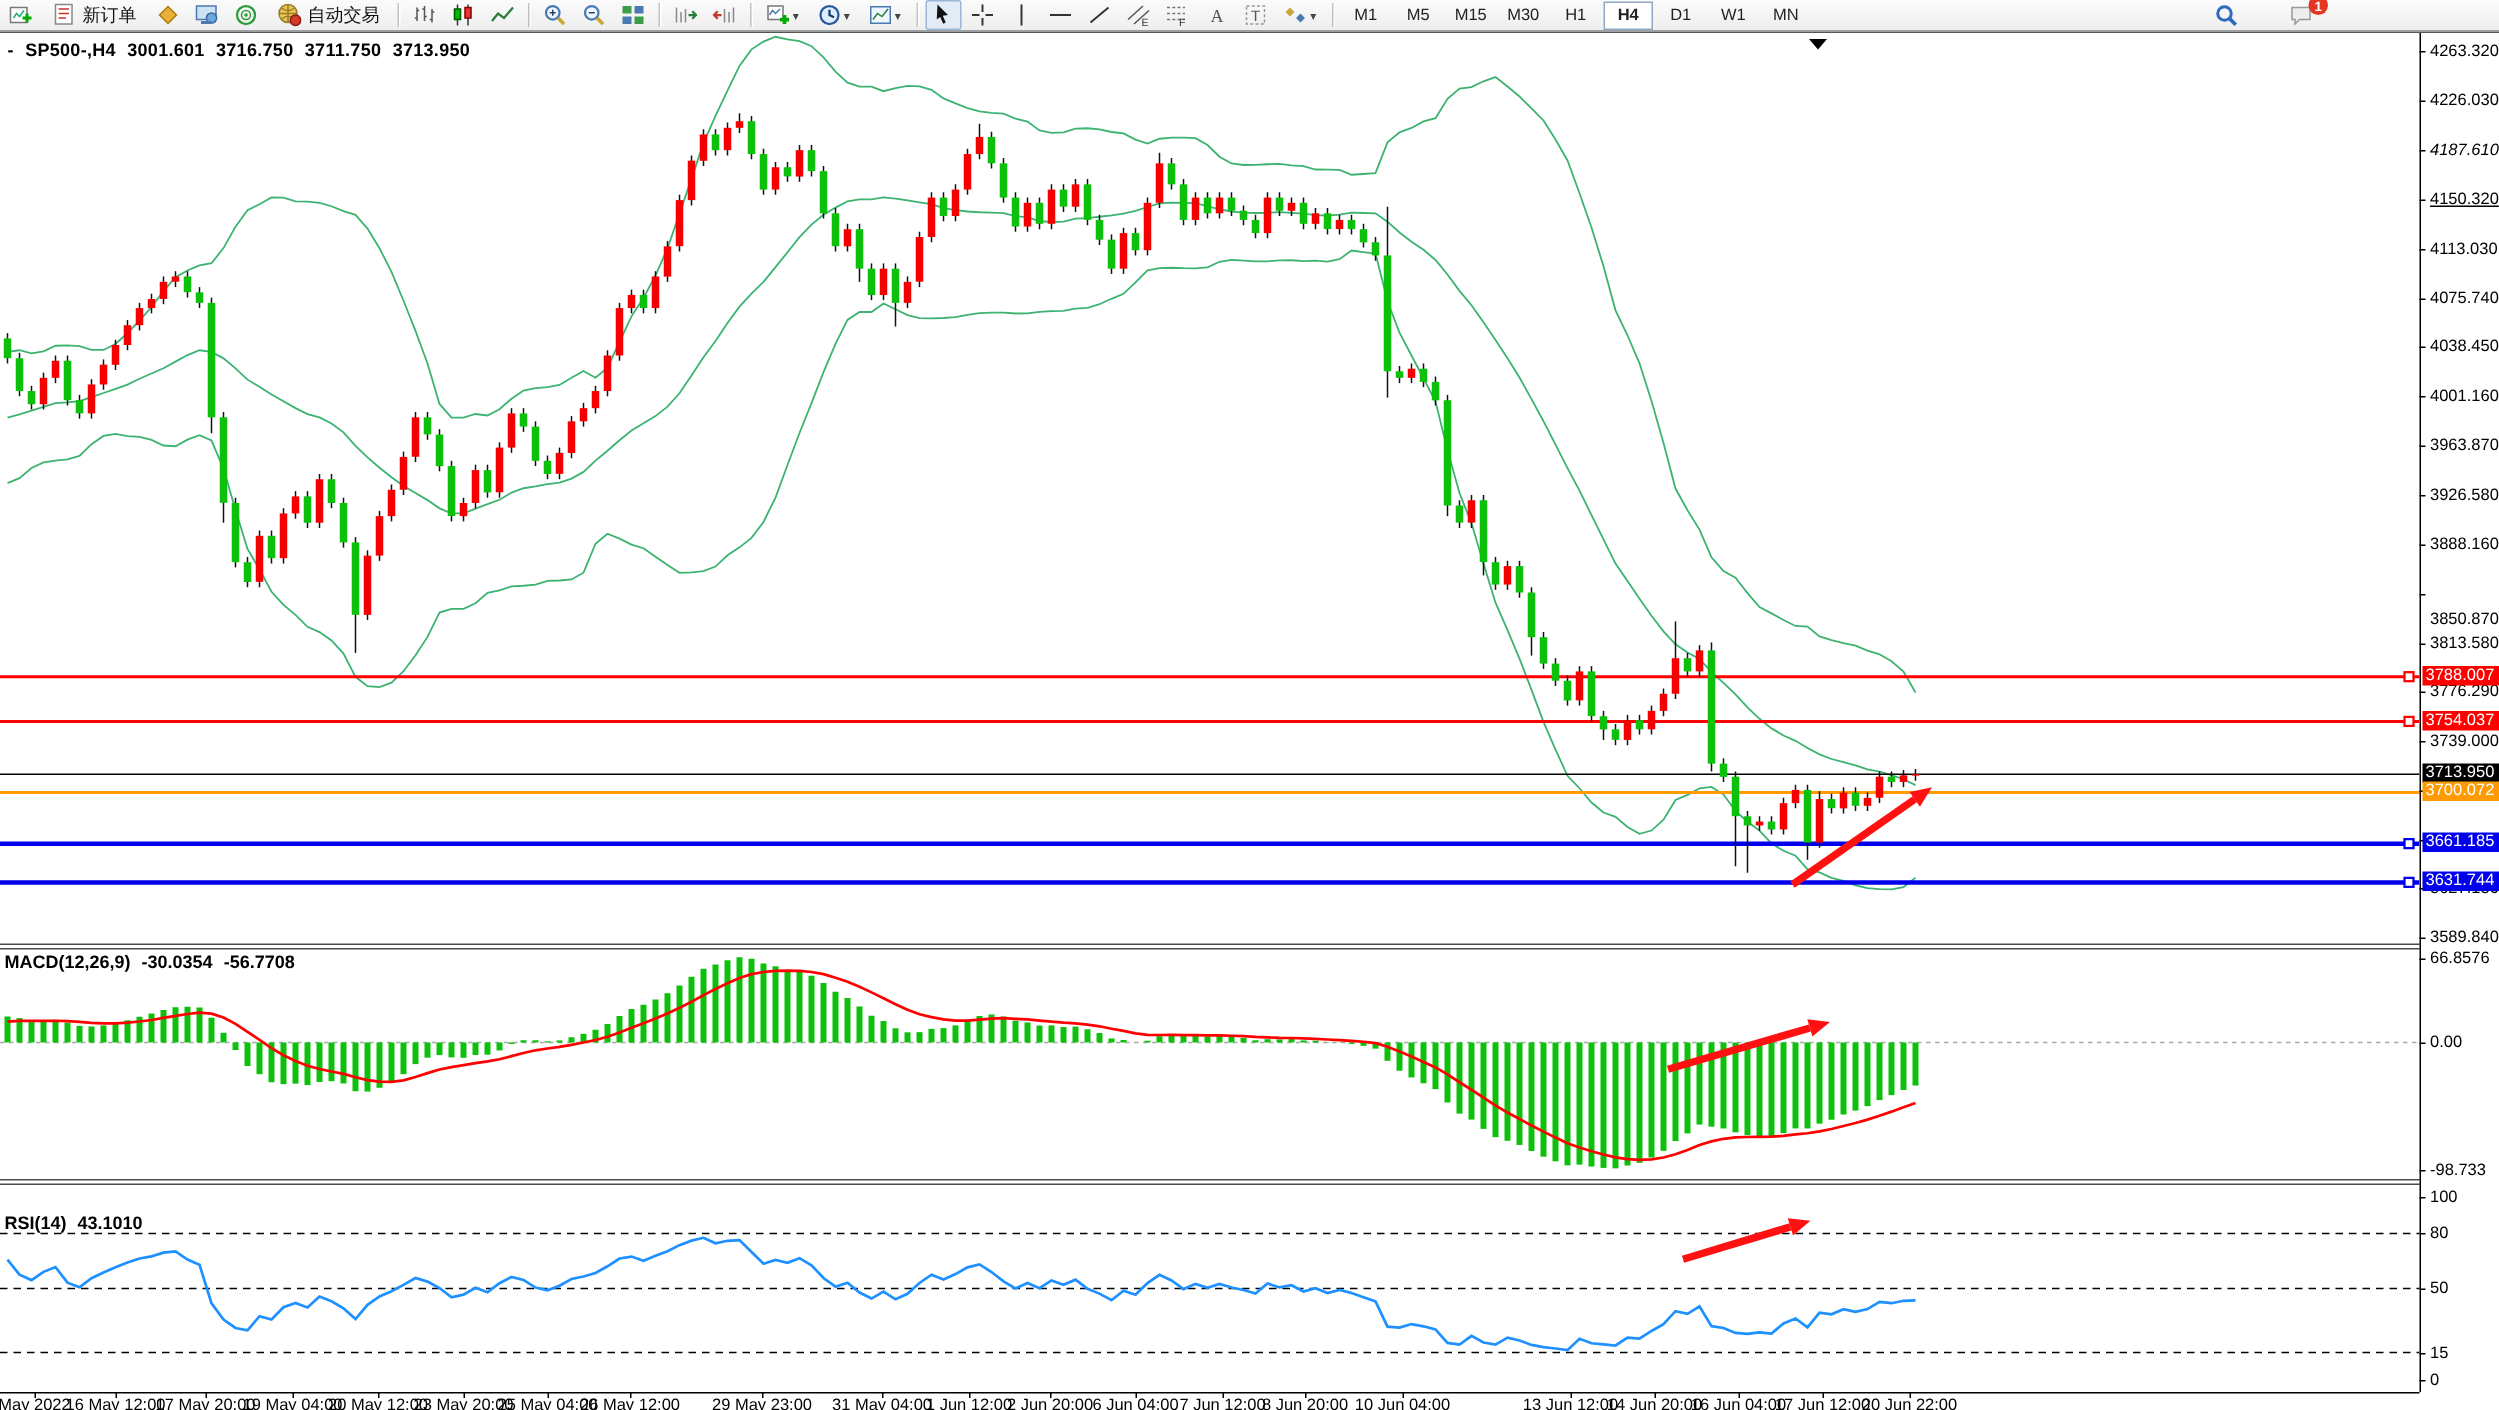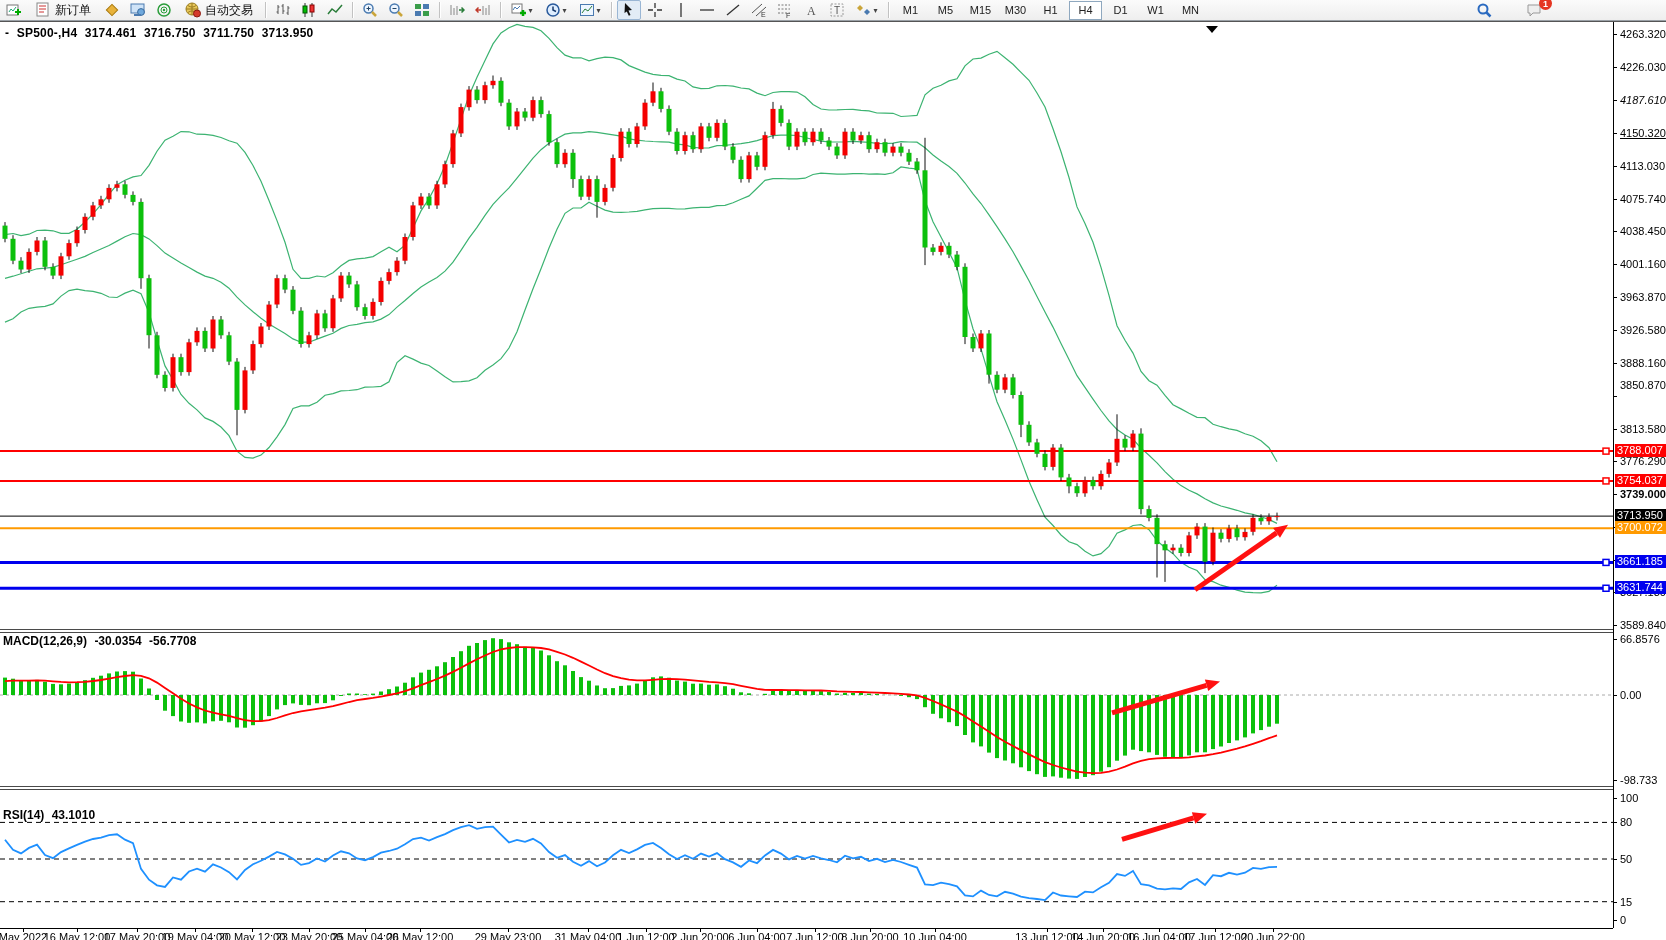--- a/index.html
+++ b/index.html
@@ -8,21 +8,21 @@
   
   #toolbar{position:absolute;left:0;top:0;width:1666px;height:21px;background:linear-gradient(#fbfbfb,#eeeeee);
     border-bottom:1px solid #9aa0a6;display:flex;align-items:center;gap:2px;padding:0 2px;box-sizing:border-box;}
   .tb-icon{width:22px;height:18px;display:flex;align-items:center;justify-content:center;border:1px solid transparent;border-radius:2px;}
   .tb-icon.active{background:#e2ecf6;border-color:#9ab6d4;}
   .tb-btn{display:flex;align-items:center;gap:4px;padding:0 6px;height:18px;font-size:12px;color:#111;border:1px solid transparent;border-radius:2px;}
   .tb-sep{width:1px;height:16px;background:#c2c2c2;margin:0 3px;box-shadow:1px 0 0 #fff;}
   .tb-dd{font-size:8px;color:#444;margin-left:1px;}
   .tf-btn{min-width:25px;padding:0 3px;height:17px;display:flex;align-items:center;justify-content:center;
     font-size:11px;color:#222;border:1px solid transparent;}
-  .tf-btn.active{background:#fff;border:1px solid #8fa8bf;}
+  .tf-btn.active{background:#fff;border:1px solid #8fa8bf;font-weight:bold;}
   #tb-right{margin-left:auto;margin-right:118px;display:flex;align-items:center;gap:26px;}
   .badge{position:absolute;top:-4px;right:-7px;background:#e53622;color:#fff;border-radius:50%;width:13px;height:13px;
     font-size:9px;display:flex;align-items:center;justify-content:center;font-weight:bold;}
   
   #chartwin{position:absolute;left:0;top:21px;width:1666px;height:919px;background:#fff;border-top:1px solid #555;}
   .pane-svg{position:absolute;left:0;}
   .sep{position:absolute;left:0;width:1613px;height:2px;border-top:1px solid #4a4a4a;border-bottom:1px solid #4a4a4a;background:#fff;box-sizing:content-box;}
   #vaxis{position:absolute;top:0;left:1613px;width:1px;height:906px;background:#000;}
   #haxis{position:absolute;top:906px;left:0;width:1613px;height:1px;background:#000;}
   .axis-label{position:absolute;left:1620px;font-size:11px;color:#000;white-space:nowrap;transform:translateY(-6px);}
@@ -243,21 +243,21 @@
           </svg>
           <div class="badge">1</div>
         </div>
       </div>
     </div>
 
   <div id="chartwin">
     <div id="title">
       <span>-</span>
       <span>SP500-,H4</span>
-      <span>3174.461</span>
+      <span>3001.601</span>
       <span>3716.750</span>
       <span>3711.750</span>
       <span>3713.950</span>
     </div>
 
     <svg id="svg-main" class="pane-svg" width="1613" height="606" viewBox="0 0 1613 606" style="top: 1px; position: absolute; left: 0px;">
         <g>
           <path d="M5 211.6 L13 210.5 L21 212.6 L29 211.2 L37 207.5 L45 207.2 L53 207.8 L61 210.3 L69 210.3 L77 206.3 L85 199.0 L93 190.8 L101 181.7 L109 171.1 L117 161.8 L125 157.3 L133 153.9 L141 152.5 L149 142.4 L157 128.2 L165 117.2 L173 113.2 L181 108.6 L189 108.8 L197 111.2 L205 111.4 L213 112.3 L221 114.5 L229 117.7 L237 120.2 L245 129.4 L253 142.5 L261 158.3 L269 177.5 L277 197.6 L285 219.3 L293 246.3 L301 255.4 L309 255.4 L317 253.0 L325 254.0 L333 249.8 L341 242.8 L349 237.4 L357 235.8 L365 235.1 L373 233.6 L381 228.8 L389 224.3 L397 228.8 L405 222.1 L413 204.9 L421 187.9 L429 175.6 L437 160.7 L445 142.5 L453 119.6 L461 96.1 L469 72.4 L477 54.2 L485 37.4 L493 20.9 L501 9.9 L509 4.7 L517 1.5 L525 3.3 L533 4.4 L541 7.8 L549 15.3 L557 24.7 L565 32.1 L573 34.8 L581 34.8 L589 37.8 L597 35.7 L605 34.2 L613 34.6 L621 36.9 L629 42.6 L637 45.9 L645 49.1 L653 51.3 L661 52.3 L669 52.7 L677 56.1 L685 58.0 L693 63.9 L701 65.6 L709 65.3 L717 62.8 L725 62.5 L733 63.2 L741 65.0 L749 65.9 L757 70.1 L765 72.7 L773 69.5 L781 68.7 L789 68.7 L797 69.1 L805 73.7 L813 81.5 L821 86.0 L829 87.0 L837 86.9 L845 86.5 L853 86.3 L861 87.3 L869 87.8 L877 90.0 L885 90.1 L893 90.3 L901 93.5 L909 93.0 L917 92.4 L925 71.9 L933 65.2 L941 62.3 L949 57.9 L957 55.8 L965 42.9 L973 36.0 L981 35.1 L989 31.2 L997 28.4 L1005 34.7 L1013 41.3 L1021 49.3 L1029 57.3 L1037 70.0 L1045 84.0 L1053 105.8 L1061 128.7 L1069 154.5 L1077 183.9 L1085 200.5 L1093 219.2 L1101 244.3 L1109 272.4 L1117 302.7 L1125 317.2 L1133 330.1 L1141 348.5 L1149 357.7 L1157 362.2 L1165 372.4 L1173 381.7 L1181 385.9 L1189 390.3 L1197 394.3 L1205 394.7 L1213 401.3 L1221 403.7 L1229 405.8 L1237 407.4 L1245 410.7 L1253 413.2 L1261 417.8 L1269 424.7 L1277 438.7 " fill="none" stroke="#3cb371" stroke-width="1.2"></path>
           <path d="M5 255.4 L13 253.2 L21 250.8 L29 248.3 L37 245.8 L45 245.2 L53 244.4 L61 241.7 L69 239.0 L77 236.2 L85 233.4 L93 229.5 L101 226.0 L109 222.5 L117 218.1 L125 213.7 L133 210.5 L141 211.6 L149 215.9 L157 222.6 L165 230.1 L173 234.9 L181 240.0 L189 244.5 L197 249.1 L205 253.1 L213 255.3 L221 259.3 L229 265.2 L237 274.2 L245 281.9 L253 288.8 L261 295.2 L269 301.0 L277 305.7 L285 310.4 L293 315.9 L301 319.2 L309 319.2 L317 316.1 L325 313.1 L333 310.2 L341 305.4 L349 302.5 L357 301.3 L365 299.7 L373 298.8 L381 296.1 L389 291.6 L397 284.1 L405 277.5 L413 270.5 L421 264.0 L429 259.1 L437 254.4 L445 248.1 L453 239.2 L461 227.4 L469 215.1 L477 204.4 L485 192.3 L493 181.4 L501 172.8 L509 164.9 L517 155.1 L525 145.2 L533 135.1 L541 126.7 L549 120.2 L557 115.4 L565 111.2 L573 109.9 L581 109.9 L589 108.6 L597 109.4 L605 110.6 L613 111.9 L621 113.1 L629 115.8 L637 117.1 L645 118.0 L653 118.5 L661 118.8 L669 119.1 L677 121.1 L685 121.9 L693 124.4 L701 125.0 L709 124.8 L717 122.7 L725 122.4 L733 121.5 L741 120.6 L749 119.4 L757 117.6 L765 115.0 L773 112.6 L781 112.1 L789 112.2 L797 112.5 L805 114.5 L813 116.5 L821 118.1 L829 118.8 L837 119.0 L845 118.9 L853 118.4 L861 118.9 L869 119.4 L877 120.4 L885 120.7 L893 120.1 L901 118.7 L909 119.0 L917 119.2 L925 124.8 L933 132.0 L941 138.1 L949 143.5 L957 150.3 L965 160.0 L973 170.9 L981 180.5 L989 191.9 L997 203.6 L1005 215.9 L1013 228.7 L1021 243.1 L1029 257.8 L1037 273.4 L1045 289.1 L1053 304.1 L1061 320.4 L1069 336.6 L1077 352.7 L1085 364.4 L1093 376.1 L1101 387.5 L1109 397.9 L1117 406.5 L1125 412.0 L1133 416.3 L1141 425.1 L1149 432.2 L1157 439.9 L1165 448.6 L1173 456.2 L1181 462.6 L1189 467.3 L1197 470.9 L1205 475.7 L1213 479.9 L1221 483.0 L1229 485.1 L1237 487.3 L1245 489.9 L1253 491.4 L1261 493.8 L1269 496.5 L1277 500.4 " fill="none" stroke="#3cb371" stroke-width="1.2"></path>
           <path d="M5 299.1 L13 295.8 L21 289.0 L29 285.3 L37 284.1 L45 283.3 L53 280.9 L61 273.1 L69 267.6 L77 266.2 L85 267.7 L93 268.3 L101 270.3 L109 274.0 L117 274.5 L125 270.1 L133 267.1 L141 270.7 L149 289.4 L157 317.0 L165 342.9 L173 356.6 L181 371.5 L189 380.3 L197 386.9 L205 394.9 L213 398.4 L221 404.0 L229 412.7 L237 428.2 L245 434.4 L253 435.1 L261 432.1 L269 424.5 L277 413.8 L285 401.6 L293 385.4 L301 382.9 L309 382.9 L317 379.2 L325 372.2 L333 370.6 L341 367.9 L349 367.5 L357 366.7 L365 364.2 L373 364.0 L381 363.3 L389 358.8 L397 339.5 L405 332.8 L413 336.1 L421 340.1 L429 342.5 L437 348.1 L445 353.7 L453 358.9 L461 358.6 L469 357.8 L477 354.7 L485 347.2 L493 341.9 L501 335.6 L509 325.0 L517 308.7 L525 287.0 L533 265.7 L541 245.7 L549 225.1 L557 206.2 L565 190.3 L573 185.0 L581 185.0 L589 179.3 L597 183.2 L605 187.1 L613 189.1 L621 189.3 L629 189.0 L637 188.4 L645 186.9 L653 185.7 L661 185.4 L669 185.4 L677 186.0 L685 185.9 L693 184.9 L701 184.4 L709 184.3 L717 182.7 L725 182.3 L733 179.8 L741 176.2 L749 172.9 L757 165.2 L765 157.3 L773 155.7 L781 155.5 L789 155.8 L797 155.9 L805 155.2 L813 151.5 L821 150.2 L829 150.7 L837 151.2 L845 151.2 L853 150.6 L861 150.5 L869 151.1 L877 150.8 L885 151.4 L893 149.8 L901 144.0 L909 145.1 L917 146.0 L925 177.7 L933 198.8 L941 214.0 L949 229.2 L957 244.7 L965 277.1 L973 305.7 L981 325.9 L989 352.7 L997 378.8 L1005 397.1 L1013 416.1 L1021 436.9 L1029 458.2 L1037 476.7 L1045 494.2 L1053 502.5 L1061 512.0 L1069 518.7 L1077 521.6 L1085 528.3 L1093 532.9 L1101 530.7 L1109 523.4 L1117 510.3 L1125 506.9 L1133 502.5 L1141 501.6 L1149 506.7 L1157 517.6 L1165 524.8 L1173 530.7 L1181 539.3 L1189 544.2 L1197 547.5 L1205 556.6 L1213 558.6 L1221 562.2 L1229 564.3 L1237 567.2 L1245 569.1 L1253 569.7 L1261 569.9 L1269 568.4 L1277 562.1 " fill="none" stroke="#3cb371" stroke-width="1.2"></path>
@@ -812,27 +812,27 @@
         <div class="axis-label" style="top: 209.341px;">4038.450</div>
         <div class="axis-tick" style="top: 209.341px;"></div>
         <div class="axis-label" style="top: 242.066px;">4001.160</div>
         <div class="axis-tick" style="top: 242.066px;"></div>
         <div class="axis-label" style="top: 274.791px;">3963.870</div>
         <div class="axis-tick" style="top: 274.791px;"></div>
         <div class="axis-label" style="top: 307.516px;">3926.580</div>
         <div class="axis-tick" style="top: 307.516px;"></div>
         <div class="axis-label" style="top: 341.232px;">3888.160</div>
         <div class="axis-tick" style="top: 341.232px;"></div>
-        <div class="axis-label" style="top: 363px;">3850.870</div>
+        <div class="axis-label" style="top: 391px;">3850.870</div>
         <div class="axis-tick" style="top: 373.957px;"></div>
         <div class="axis-label" style="top: 406.682px;">3813.580</div>
         <div class="axis-tick" style="top: 406.682px;"></div>
         <div class="axis-label" style="top: 439.407px;">3776.290</div>
         <div class="axis-tick" style="top: 439.407px;"></div>
-        <div class="axis-label" style="top: 472.132px; font-weight: bold;">3739.000</div>
+        <div class="axis-label" style="top: 472.132px;">3739.000</div>
         <div class="axis-tick" style="top: 472.132px;"></div>
         <div class="axis-label" style="top: 504.857px;">3701.710</div>
         <div class="axis-tick" style="top: 504.857px;"></div>
         <div class="axis-label" style="top: 537.581px;">3664.420</div>
         <div class="axis-tick" style="top: 537.581px;"></div>
         <div class="axis-label" style="top: 570.306px;">3627.130</div>
         <div class="axis-tick" style="top: 570.306px;"></div>
         <div class="axis-label" style="top: 603.031px;">3589.840</div>
         <div class="axis-tick" style="top: 603.031px;"></div>
         <div class="axis-label" style="top: 617px;">66.8576</div>

